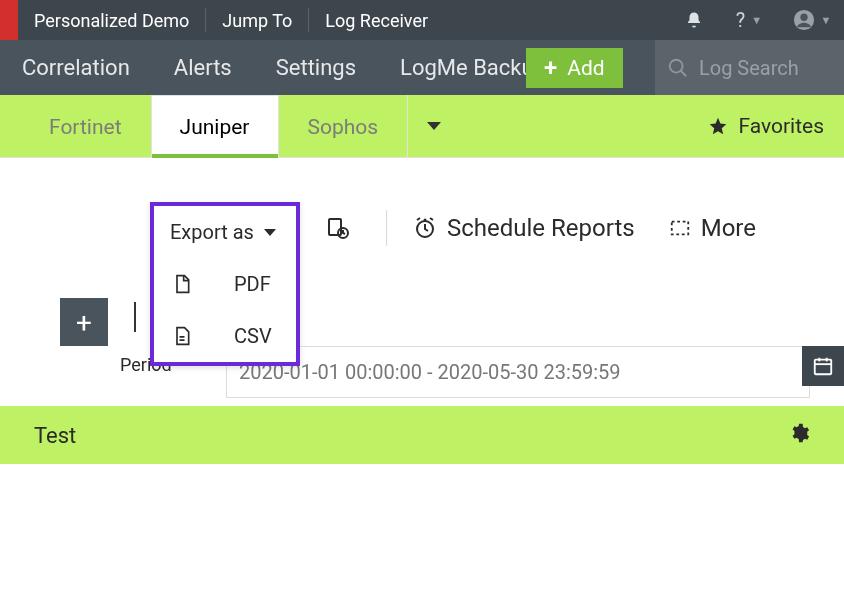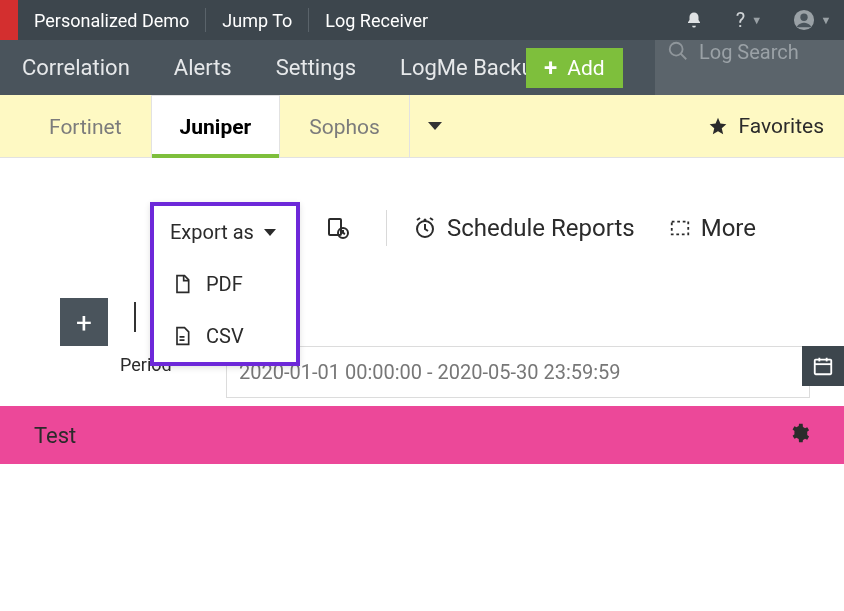--- a/index.html
+++ b/index.html
@@ -10,53 +10,53 @@
   .top-link { display:flex; align-items:center; padding:0 16px; color:#fff; font-size:18px; cursor:pointer; position:relative; }
   .vsep { width:1px; background:#5a636a; margin:8px 0; }
   .top-icons { margin-left:auto; display:flex; align-items:center; }
   .top-icon { width:48px; display:flex; align-items:center; justify-content:center; color:#cfd3d6; font-size:18px; cursor:pointer; position:relative; }
   .caret-sm { font-size:11px; margin-left:6px; color:#9aa1a6; }
   
   .navbar { height:55px; background:#4a545c; display:flex; align-items:center; color:#fff; position:relative; }
   .nav-item { padding:0 22px; height:100%; display:flex; align-items:center; font-size:22px; cursor:pointer; color:#e6e8ea; }
   .add-btn { position:absolute; top:8px; height:40px; background:#7ebf3c; color:#fff; display:flex; align-items:center; padding:0 18px; font-size:21px; cursor:pointer; }
   .add-plus { font-size:24px; font-weight:600; margin-right:10px; }
-  .search-wrap { position:absolute; top:0; height:55px; background:#5b646b; display:flex; align-items:flex-start; padding:0 12px; }
+  .search-wrap { position:absolute; top:0; height:55px; background:#5b646b; display:flex; align-items:center; padding:0 12px; }
   .search-wrap svg { margin-right:10px; }
   .search-input { background:transparent; border:none; outline:none; color:#cfd3d6; font-size:20px; width:120px; }
   .search-input::placeholder { color:#9aa1a6; }
   
-  .tabbar { height:63px; border-bottom:1px solid #e2e2e2; display:flex; align-items:stretch; padding-left:20px; background:#fef9c3; }
+  .tabbar { height:63px; border-bottom:1px solid #e2e2e2; display:flex; align-items:stretch; padding-left:20px; background:#bef264; }
   .tab { display:flex; align-items:center; padding:0 28px; font-size:21px; color:#7c7c7c; cursor:pointer; border:1px solid transparent; border-bottom:none; position:relative; }
-  .tab.active { color:#000; font-weight:700; border-color:#e2e2e2; background:#fff; }
+  .tab.active { color:#000; font-weight:400; border-color:#e2e2e2; background:#fff; }
   .tab.active::after { content:""; position:absolute; left:0; right:0; bottom:-1px; height:4px; background:#7ebf3c; }
   .tab-caret { display:flex; align-items:center; justify-content:center; width:52px; border-left:1px solid #e2e2e2; cursor:pointer; color:#555; }
   .favorites { margin-left:auto; display:flex; align-items:center; padding:0 20px; font-size:21px; color:#2b2b2b; cursor:pointer; }
   .favorites svg { margin-right:10px; }
   
   .toolbar-area { position:relative; height:140px; }
   .toolbar { position:absolute; top:52px; left:150px; right:10px; display:flex; align-items:center; font-size:24px; color:#2b2b2b; }
   .tb-item { display:flex; align-items:center; cursor:pointer; padding:4px 0; }
   .tb-sep { width:1px; height:36px; background:#d9d9d9; margin:0 26px; }
   .tb-item svg { margin-right:10px; }
   .export-dd { position:absolute; top:44px; left:150px; width:150px; background:#fff; border:4px solid #6d28d9; box-shadow:0 2px 6px rgba(0,0,0,0.12); z-index:5; }
   .export-head { display:flex; align-items:center; padding:14px 16px; font-size:20px; color:#2b2b2b; cursor:pointer; }
   .caret-down { margin-left:10px; display:inline-block; width:0;height:0;border-left:6px solid transparent;border-right:6px solid transparent;border-top:7px solid #2b2b2b; }
-  .export-opt { display:flex; align-items:center; padding:14px 18px; font-size:20px; color:#2b2b2b; cursor:pointer; }
+  .export-opt { display:flex; align-items:center; padding:14px 18px; font-size:20px; color:#2b2b2b; cursor:pointer;gap:28px; }
   .export-opt svg { margin-right:14px; }
   
   .period-area { position:relative; height:78px; }
   .plus-btn { position:absolute; left:60px; top:0; width:48px; height:48px; background:#4a545c; color:#fff; display:flex; align-items:center; justify-content:center; font-size:28px; cursor:pointer; }
   .vline-stub { position:absolute; left:134px; top:4px; width:2px; height:30px; background:#333; }
   .period-label { position:absolute; left:120px; top:56px; font-size:18px; color:#2b2b2b; }
   .period-input-wrap { position:absolute; left:226px; top:48px; right:34px; height:52px; border:1px solid #dcdcdc; display:flex; align-items:center; }
   .period-input { flex:1; border:none; outline:none; font-size:20px; padding:0 12px; color:#777; }
   .cal-btn { width:42px; height:40px; background:#3d464d; display:flex; align-items:center; justify-content:center; cursor:pointer; }
   
-  .panel-head { margin-top:30px; height:58px; background:#ec4899; display:flex; align-items:center; padding:0 34px; font-size:22px; color:#2b2b2b; }
+  .panel-head { margin-top:30px; height:58px; background:#bef264; display:flex; align-items:center; padding:0 34px; font-size:22px; color:#2b2b2b; }
   .panel-head .gear { margin-left:auto; cursor:pointer; }
 </style>
 </head>
 <body>
 
 <div class="topbar">
   <div class="red-square"></div>
   <div class="top-link">Personalized Demo</div>
   <div class="vsep"></div>
   <div class="top-link">Jump To</div>

